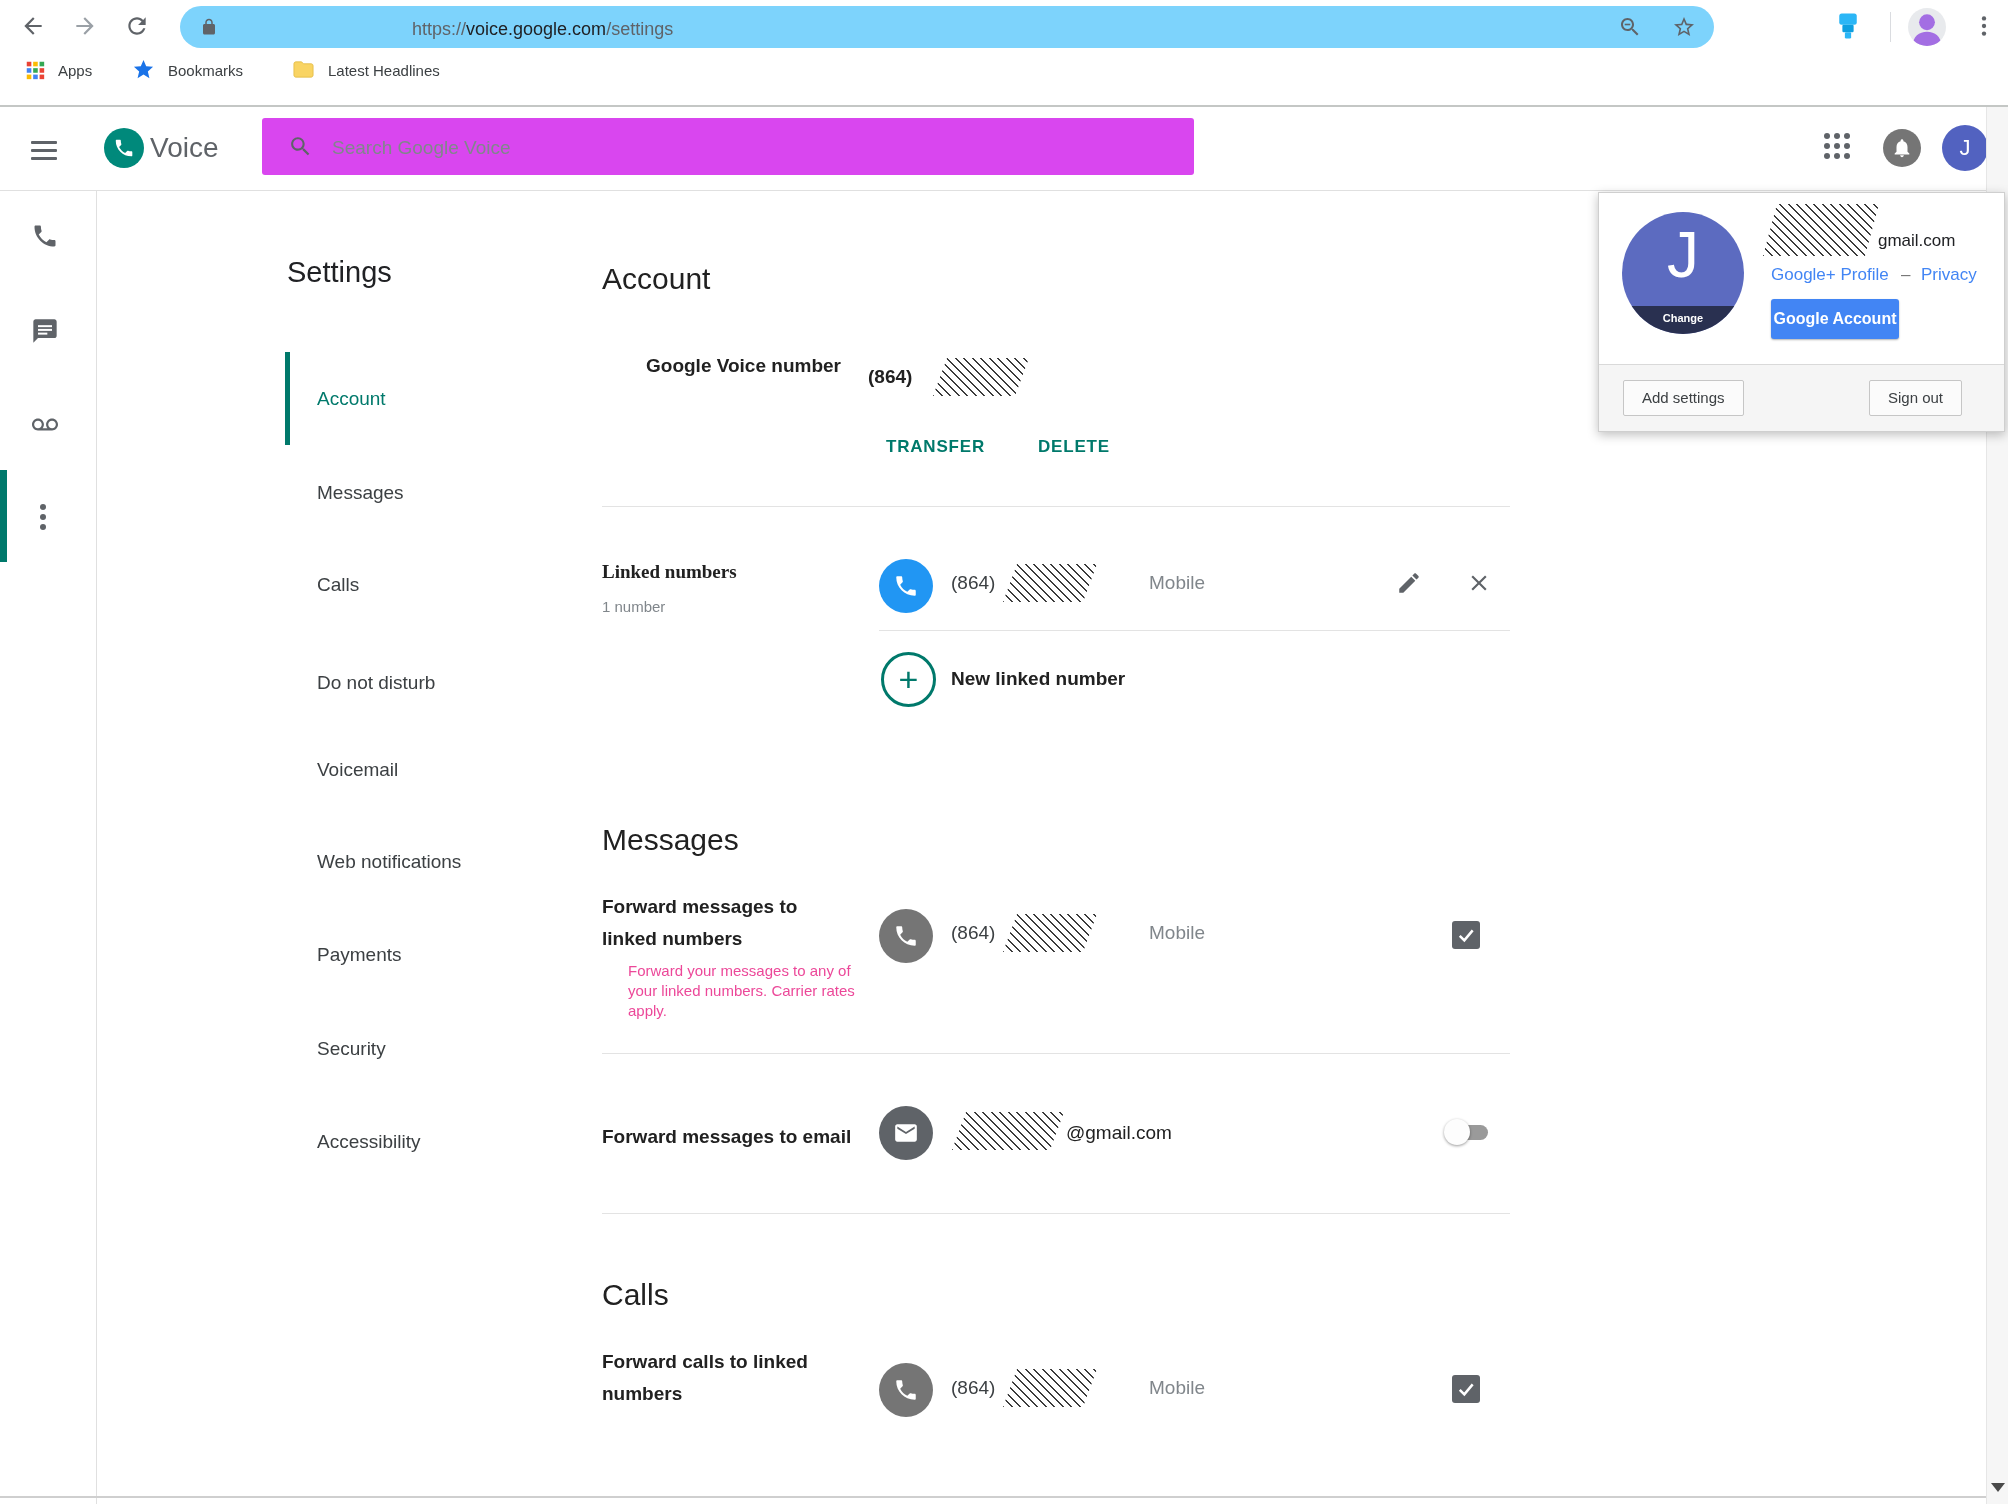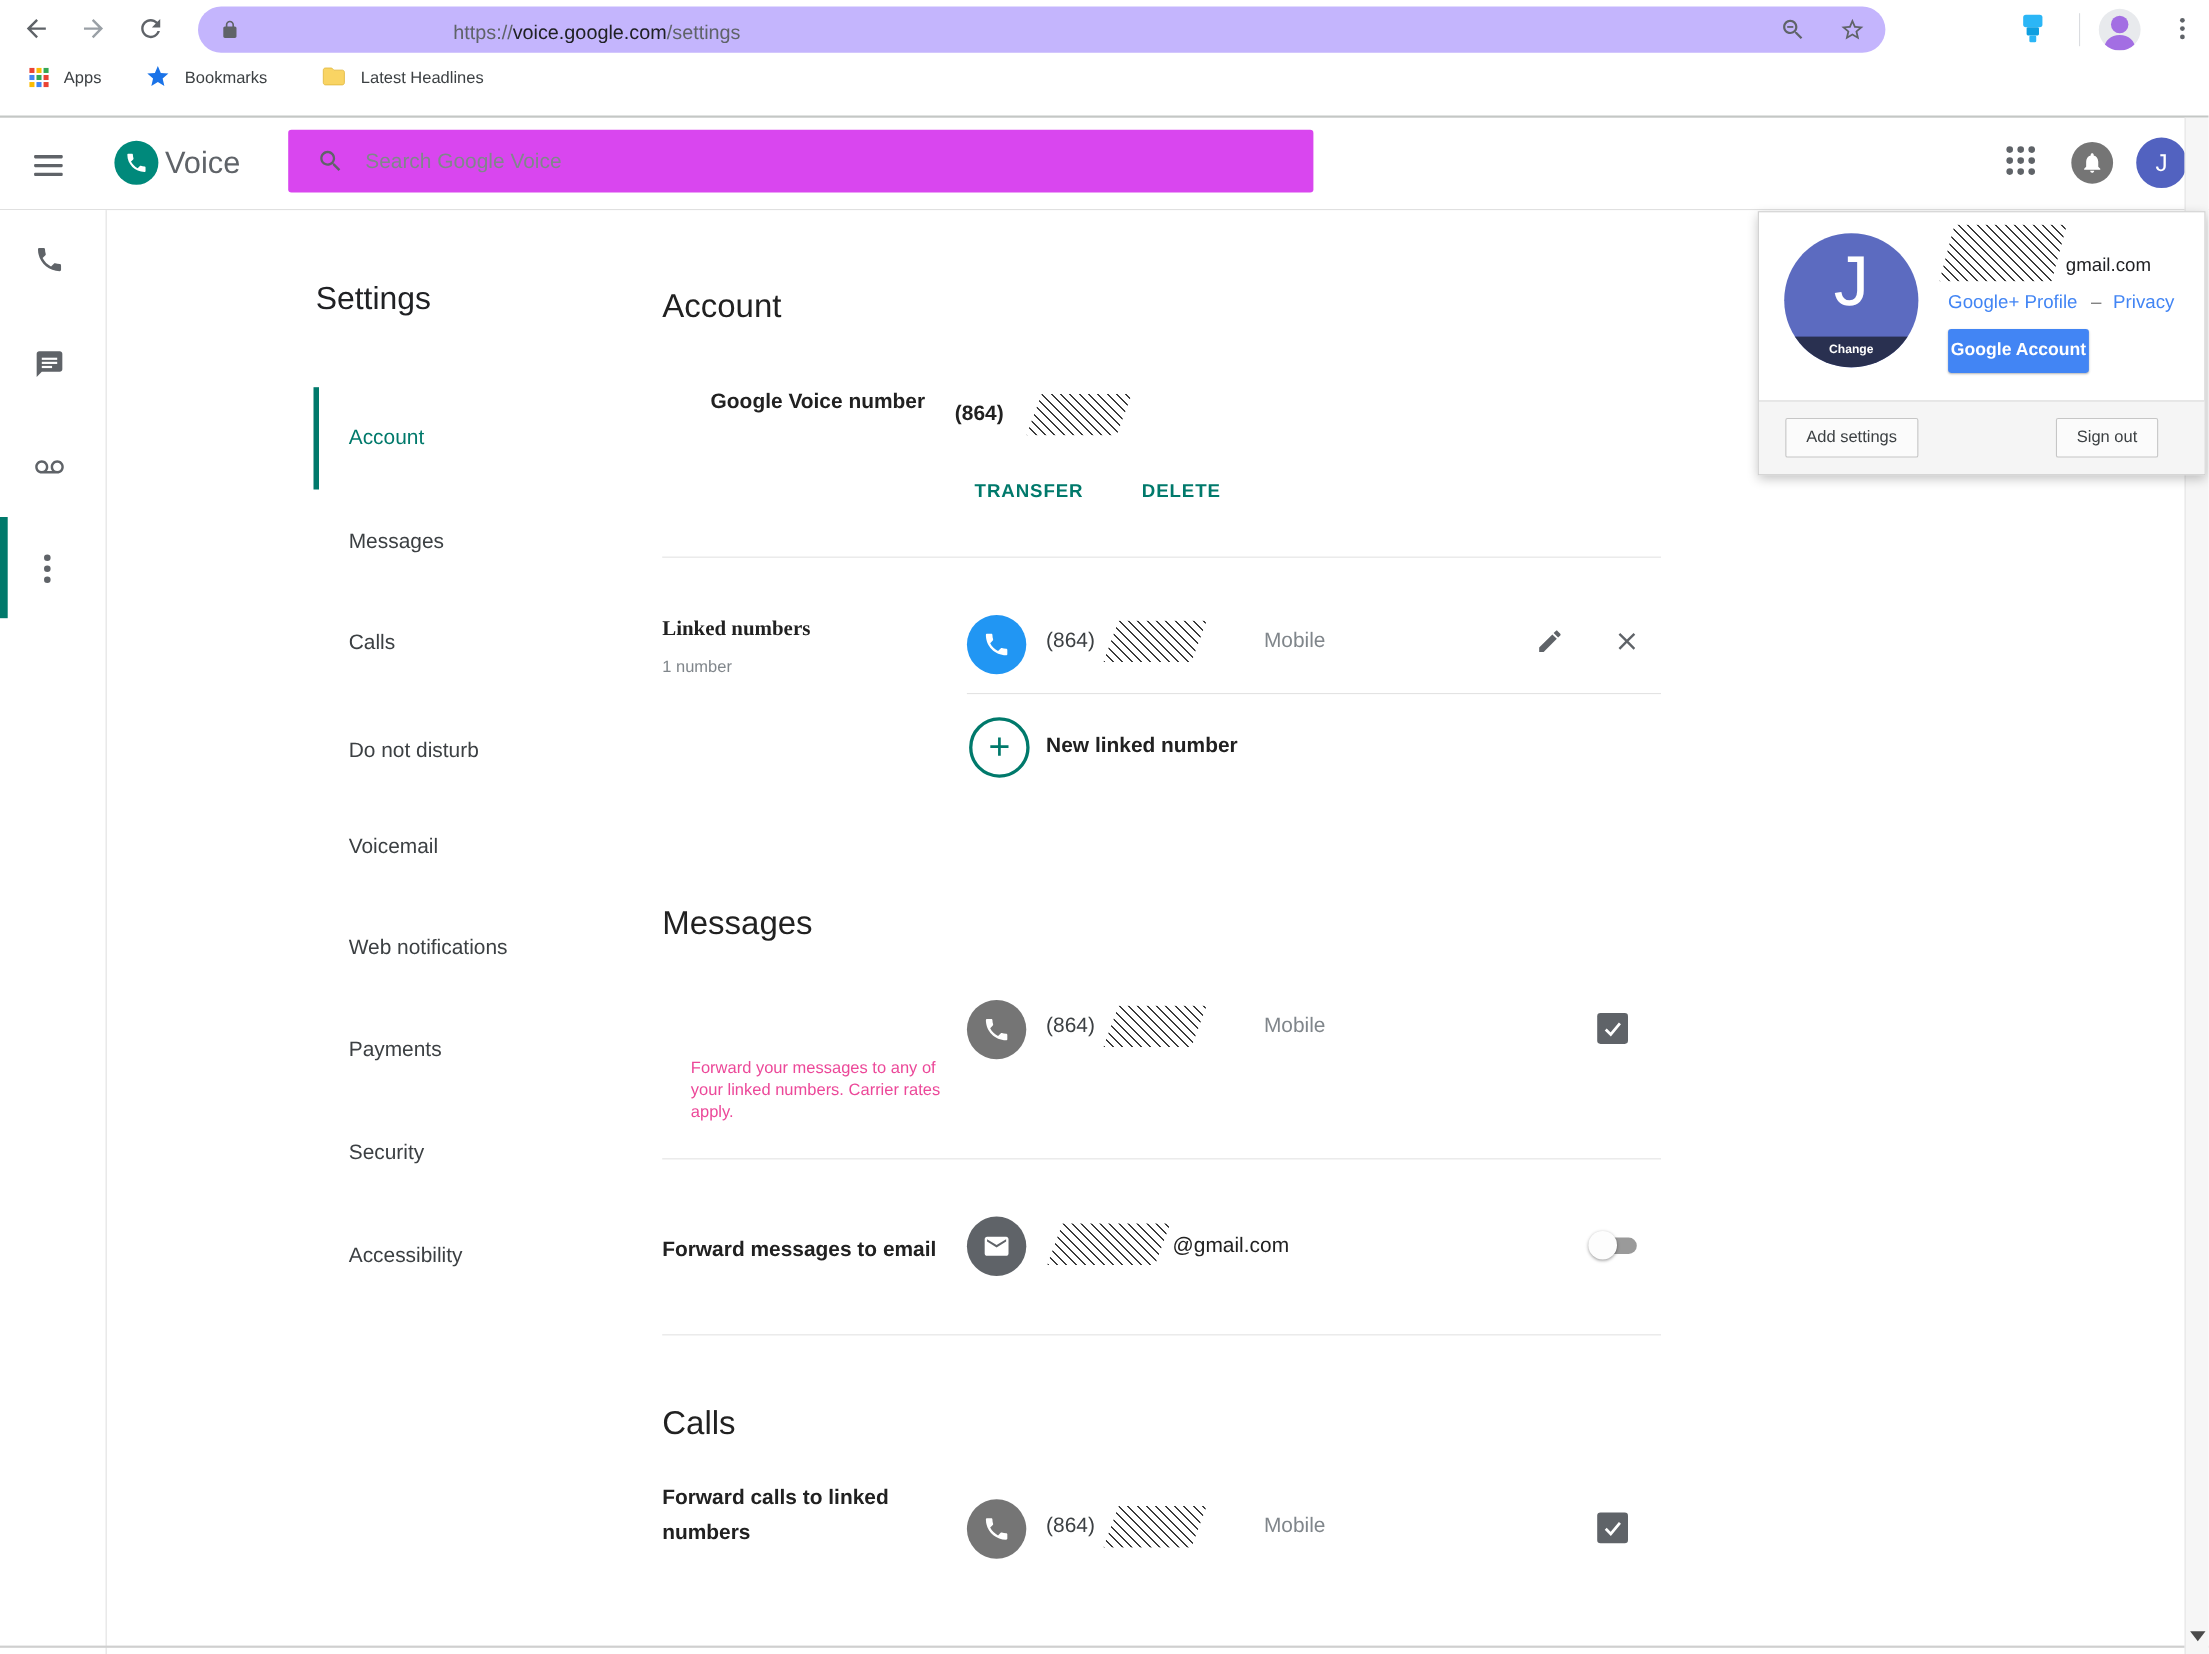--- a/index.html
+++ b/index.html
@@ -1,21 +1,21 @@
 <!DOCTYPE html>
 <html><head>
 <meta charset="utf-8">
 <style>
   html,body{margin:0;padding:0;background:#fff;}
   #screen{position:relative;width:2008px;height:1504px;background:#fff;overflow:hidden;
           font-family:"Liberation Sans",sans-serif;color:#202124;}
   .abs{position:absolute;}
   
   .toolbar-icon{width:26px;height:26px;}
-  .urlbar{left:180px;top:6px;width:1534px;height:42px;background:#c4b5fd;border-radius:21px;}
+  .urlbar{left:180px;top:6px;width:1534px;height:42px;background:#7dd3fc;border-radius:21px;}
   .url-text{left:232px;top:12px;font-size:18px;line-height:22px;}
   .url-scheme,.url-path{color:#5f6368;} .url-host{color:#202124;}
   .bm-label{font-size:15px;color:#3c4043;top:62px;}
   .chrome-divider{left:0;top:105px;width:2008px;height:2px;background:#c4c7c5;}
   .chrome-sep{left:1890px;top:12px;width:1px;height:30px;background:#dadce0;}
   
   .gv-header-border{left:0;top:190px;width:2008px;height:1px;background:#e0e0e0;}
   .hamburger span{display:block;width:26px;height:3px;background:#5f6368;margin:5px 0;border-radius:1px;}
   .app-name{left:150px;top:132px;font-size:28px;color:#5f6368;}
   .searchbar{left:262px;top:118px;width:932px;height:57px;background:#d946ef;border-radius:3px;}
@@ -286,20 +286,21 @@
   </div>
   <div class="abs divider" style="left:879px;top:630px;width:631px;"></div>
 
   <div class="abs" style="left:881px;top:652px;">
     <div class="plus-circle">+</div>
   </div>
   <div class="abs row-label" style="left:951px;top:663px;">New linked number</div>
 
   <div class="abs h1" style="left:602px;top:823px;">Messages</div>
 
+  <div class="abs row-label" style="left:602px;top:891px;width:230px;">Forward messages to linked numbers</div>
   <div class="abs row-desc" style="left:602px;top:961px;width:248px;">Forward your messages to any of your linked numbers. Carrier rates apply.</div>
 
   <div class="abs circle54 c-gray" style="left:879px;top:909px;">
     <svg width="26" height="26" viewBox="0 0 24 24">
         <path fill="#fff" d="M6.62 10.79c1.44 2.83 3.76 5.14 6.59 6.59l2.2-2.2c.27-.27.67-.36 1.02-.24 1.12.37 2.33.57 3.57.57.55 0 1 .45 1 1V20c0 .55-.45 1-1 1-9.39 0-17-7.61-17-17 0-.55.45-1 1-1h3.5c.55 0 1 .45 1 1 0 1.25.2 2.45.57 3.57.11.35.03.74-.25 1.02l-2.2 2.2z"></path>
       </svg>
   </div>
   <div class="abs val" style="left:951px;top:922px;">(864)</div>
   <div class="abs hatch" style="left:1003px;top:914px;width:94px;height:38px;"></div>
   <div class="abs val muted" style="left:1149px;top:922px;">Mobile</div>

